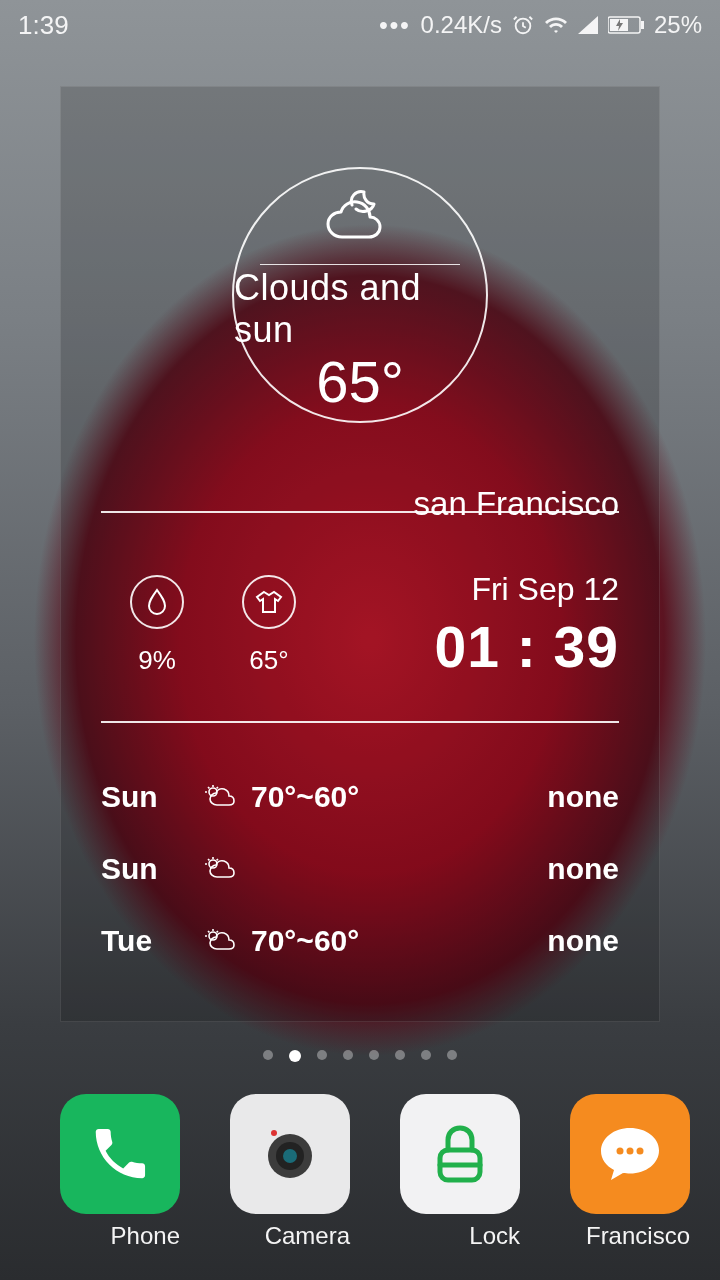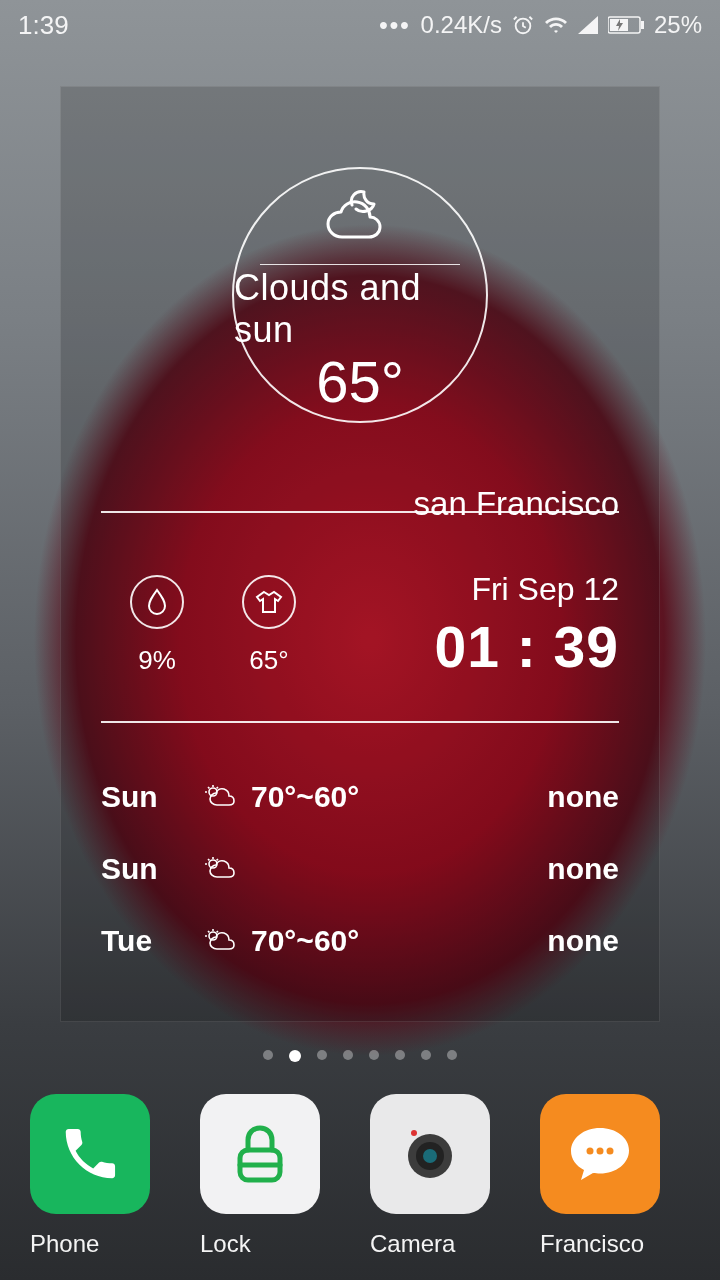--- a/index.html
+++ b/index.html
@@ -45,21 +45,21 @@
   .frow .range { width: 200px; }
   .frow .extra { margin-left: auto; }
 
   
   .dots-row { position: absolute; left: 0; right: 0; top: 1050px; display:flex; justify-content:center; gap: 16px; }
   .dot { width: 10px; height: 10px; border-radius: 50%; background: rgba(255,255,255,.35); }
   .dot.active { background: #fff; width: 12px; height: 12px; }
 
   
   .dock { position: absolute; left: 0; right: 0; bottom: 0; height: 186px; display:flex; justify-content: space-around; align-items: flex-start; padding: 0 20px 6px; }
-  .app { width: 150px; display:flex; flex-direction:column; align-items:flex-start;gap:8px; }
+  .app { width: 150px; display:flex; flex-direction:column; align-items:flex-end; }
   .app .tile { width: 120px; height: 120px; border-radius: 26px; display:flex; align-items:center; justify-content:center; }
   .app .label { margin-top: 8px; font-size: 24px; color: rgba(255,255,255,.95); font-weight: 300; }
   .tile-phone { background: #18b65d; }
   .tile-camera { background: #e9e9ea; }
   .tile-lock { background: #f2f2f3; }
   .tile-msg { background: #f58b1f; }
 
   svg { display:block; }
 </style>
 </head>
@@ -192,41 +192,41 @@
 <div class="dock">
   <div class="app">
     <div class="tile tile-phone">
       <svg width="64" height="64" viewBox="0 0 24 24" fill="#fff">
           <path d="M6.6 10.8c1.4 2.8 3.8 5.2 6.6 6.6l2.2-2.2c.3-.3.7-.4 1.1-.3 1.2.4 2.5.6 3.8.6.6 0 1.1.5 1.1 1.1V20c0 .6-.5 1.1-1.1 1.1C10.7 21.1 2.9 13.3 2.9 3.7 2.9 3.1 3.4 2.6 4 2.6h3.4c.6 0 1.1.5 1.1 1.1 0 1.3.2 2.6.6 3.8.1.4 0 .8-.3 1.1l-2.2 2.2z"></path>
         </svg>
     </div>
     <div class="label">Phone</div>
   </div>
   <div class="app">
-    <div class="tile tile-lock">
-      <svg width="56" height="64" viewBox="0 0 56 64" fill="none" stroke="#21b04b" stroke-width="5" stroke-linecap="round">
-        <path d="M16 28V18c0-7 5-12 12-12s12 5 12 12v10"></path>
-        <rect x="8" y="28" width="40" height="30" rx="8" fill="none"></rect>
-        <line x1="8" y1="43" x2="48" y2="43"></line>
-      </svg>
-    </div>
-    <div class="label">Lock</div>
-  </div>
-  <div class="app">
     <div class="tile tile-camera">
       <svg width="70" height="70" viewBox="0 0 70 70">
         <circle cx="35" cy="37" r="22" fill="#3c3c3c"></circle>
         <circle cx="35" cy="37" r="14" fill="#222"></circle>
         <circle cx="35" cy="37" r="7" fill="#1a6b78"></circle>
         <circle cx="19" cy="14" r="3" fill="#d33"></circle>
       </svg>
     </div>
     <div class="label">Camera</div>
   </div>
   <div class="app">
+    <div class="tile tile-lock">
+      <svg width="56" height="64" viewBox="0 0 56 64" fill="none" stroke="#21b04b" stroke-width="5" stroke-linecap="round">
+        <path d="M16 28V18c0-7 5-12 12-12s12 5 12 12v10"></path>
+        <rect x="8" y="28" width="40" height="30" rx="8" fill="none"></rect>
+        <line x1="8" y1="43" x2="48" y2="43"></line>
+      </svg>
+    </div>
+    <div class="label">Lock</div>
+  </div>
+  <div class="app">
     <div class="tile tile-msg">
       <svg width="70" height="64" viewBox="0 0 70 64">
         <path d="M35 6C19 6 6 16 6 29c0 8 5 15 13 19l-3 10 12-7c2 .3 5 .5 7 .5 16 0 29-10 29-23S51 6 35 6z" fill="#fff"></path>
         <circle cx="25" cy="29" r="3.5" fill="#f58b1f"></circle>
           <circle cx="35" cy="29" r="3.5" fill="#f58b1f"></circle>
           <circle cx="45" cy="29" r="3.5" fill="#f58b1f"></circle>
       </svg>
     </div>
     <div class="label">Francisco</div>
   </div>

